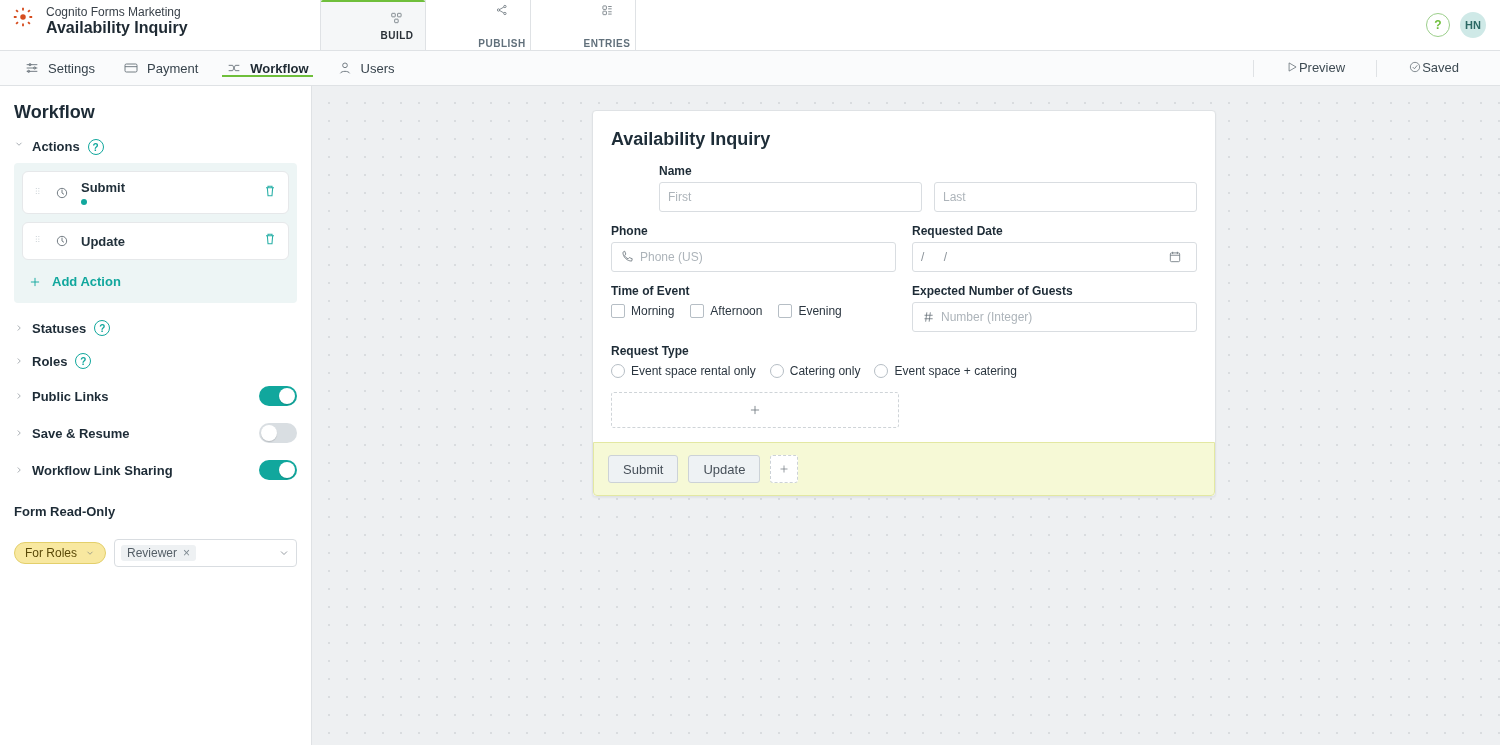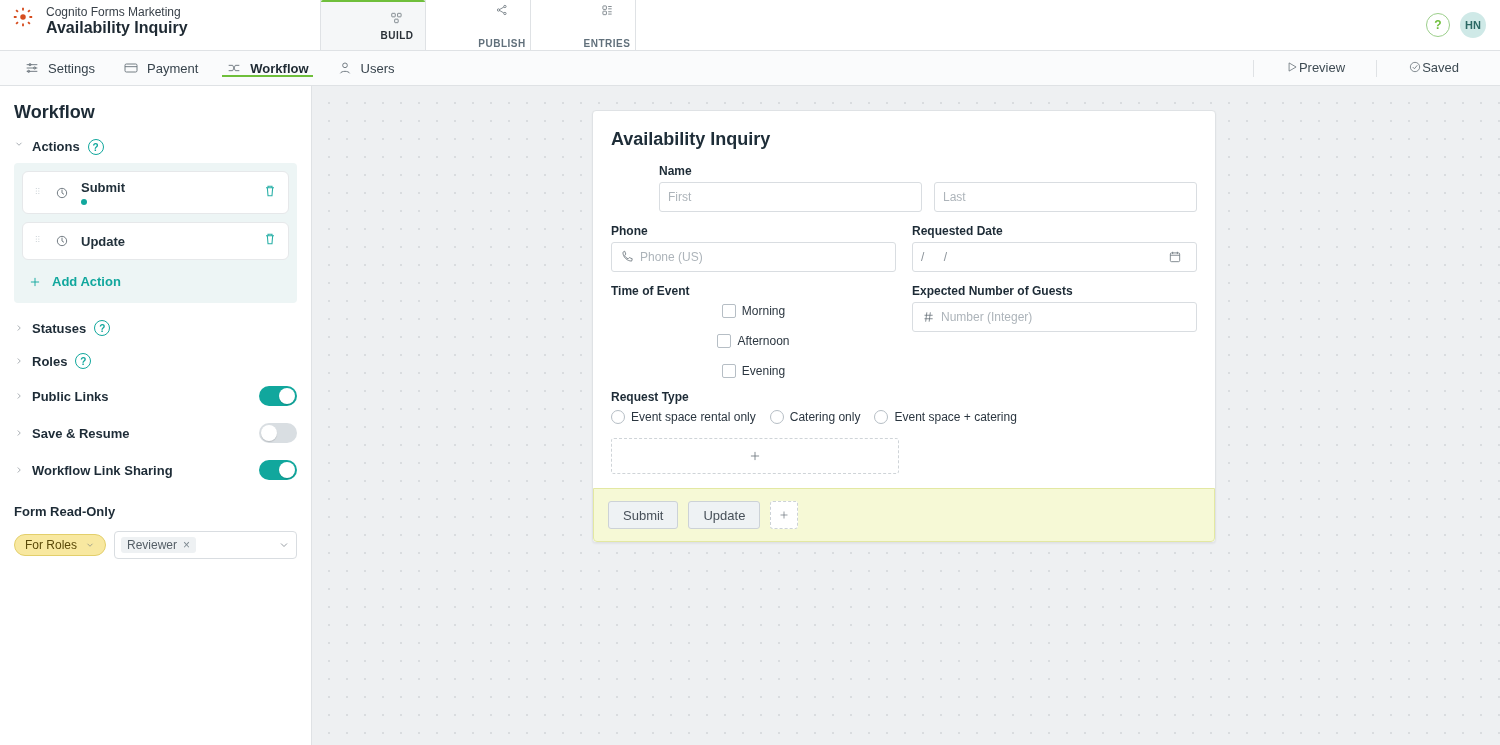--- a/index.html
+++ b/index.html
@@ -106,21 +106,21 @@
     content:"";position:absolute;top:2px;left:2px;width:16px;height:16px;border-radius:50%;background:#fff;box-shadow:0 1px 1px rgba(0,0,0,.15);
   }
   .toggle.on{background:var(--teal);}
   .toggle.on::after{left:auto;right:2px;}
   .toggle.on .check{position:absolute;right:4px;top:4px;width:12px;height:12px;}
   .row{
     display:flex;align-items:center;justify-content:space-between;padding:8px 0;border-top:1px solid transparent;
   }
   .row .left{display:flex;align-items:center;gap:8px;font-weight:700;color:#1d2b36;font-size:13px;}
   .subheading{font-weight:700;color:#1d2b36;font-size:13px;margin-top:16px;}
-  .role-row{display:flex;align-items:center;gap:8px;margin-top:12px;}
+  .role-row{display:flex;align-items:center;gap:8px;margin-top:20px;}
   .chip{
     display:inline-flex;align-items:center;gap:8px;border-radius:14px;background:var(--chip-yellow);border:1px solid var(--chip-yellow-border);
     padding:3px 10px;font-size:12px;color:#5a4908;cursor:pointer;
   }
   .chip .drop{width:10px;height:10px;}
   .role-input{
     display:flex;align-items:center;gap:6px;border:1px solid var(--field-border);border-radius:4px;background:#fff;height:26px;padding:0 6px;flex:1;
   }
   .tag{display:inline-flex;align-items:center;gap:6px;background:#eef1f3;border-radius:3px;padding:1px 6px;font-size:12px;color:#545e66;}
   .tag .x{cursor:pointer;color:#7e8991;}
@@ -140,21 +140,21 @@
   .form-inner{padding:18px 18px 0 18px;}
   .form-title{font-weight:800;color:#1e2d38;font-size:18px;margin-bottom:14px;}
   .grid{display:grid;grid-template-columns:1fr 1fr;gap:12px 16px;}
   .label{font-weight:700;font-size:12px;color:#1d2b36;margin-bottom:4px;display:block;}
   .field{
     height:28px;border:1px solid var(--field-border);border-radius:3px;background:#fff;display:flex;align-items:center;padding:0 8px;color:var(--hint);font-size:12px;
   }
   .field .ico{width:14px;height:14px;display:flex;align-items:center;justify-content:center;margin-right:6px;color:#9aa0a6;}
   .field.date{justify-content:space-between;}
   .field.date .slashes{color:#8b939a;letter-spacing:8px;}
-  .checks{display:flex;gap:16px;align-items:center;margin-top:6px;flex-direction:column;}
+  .checks{display:flex;gap:16px;align-items:center;margin-top:6px;}
   .chk{display:flex;align-items:center;gap:6px;font-size:12px;color:#2b3640;}
   .chk .box{width:12px;height:12px;border:1px solid #b6bec5;border-radius:2px;background:#fff;}
   .radios{display:flex;gap:14px;align-items:center;margin-top:6px;flex-wrap:wrap;}
   .rad{display:flex;align-items:center;gap:6px;font-size:12px;color:#2b3640;}
   .rad .ring{width:12px;height:12px;border:1.2px solid #b6bec5;border-radius:50%;background:#fff;}
   .add-field{
     margin-top:14px;width:286px;height:34px;border:1px dashed #cfd4d8;border-radius:3px;display:flex;align-items:center;justify-content:center;color:#9aa0a6;
   }
   .action-bar{
     margin-top:14px;padding:12px 14px;background:var(--yellow-bg);border:1px solid var(--yellow-border);

